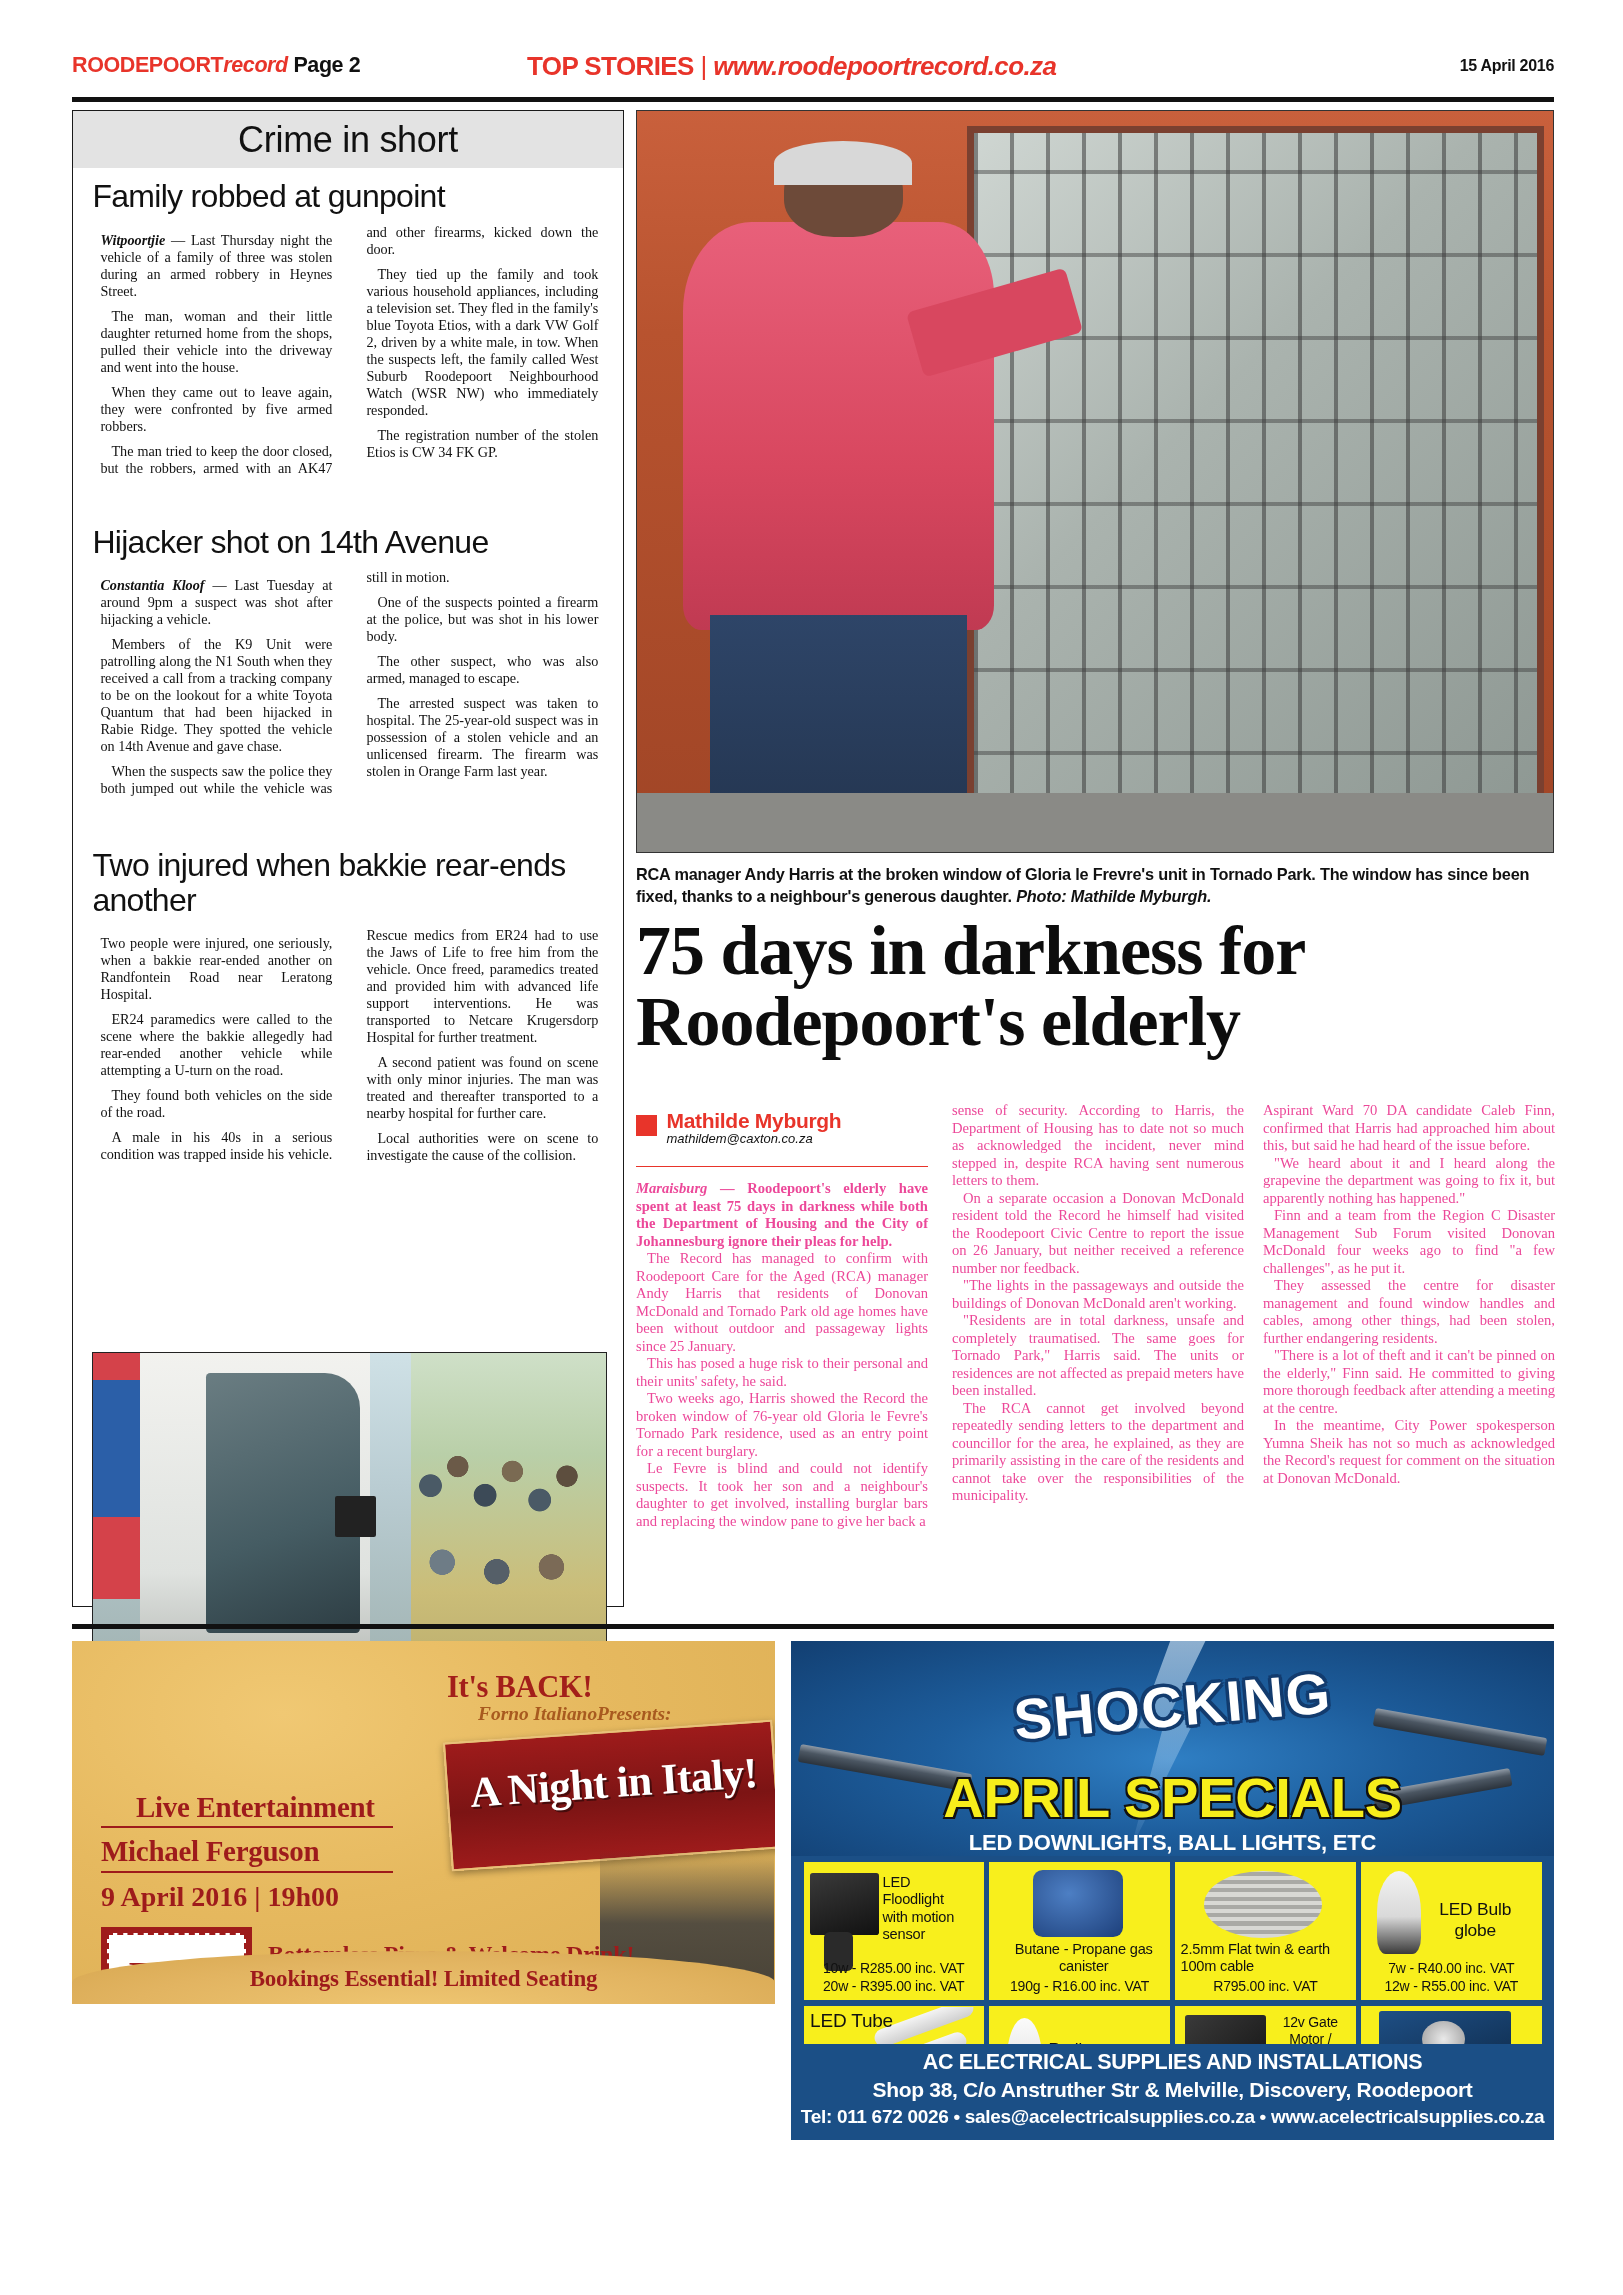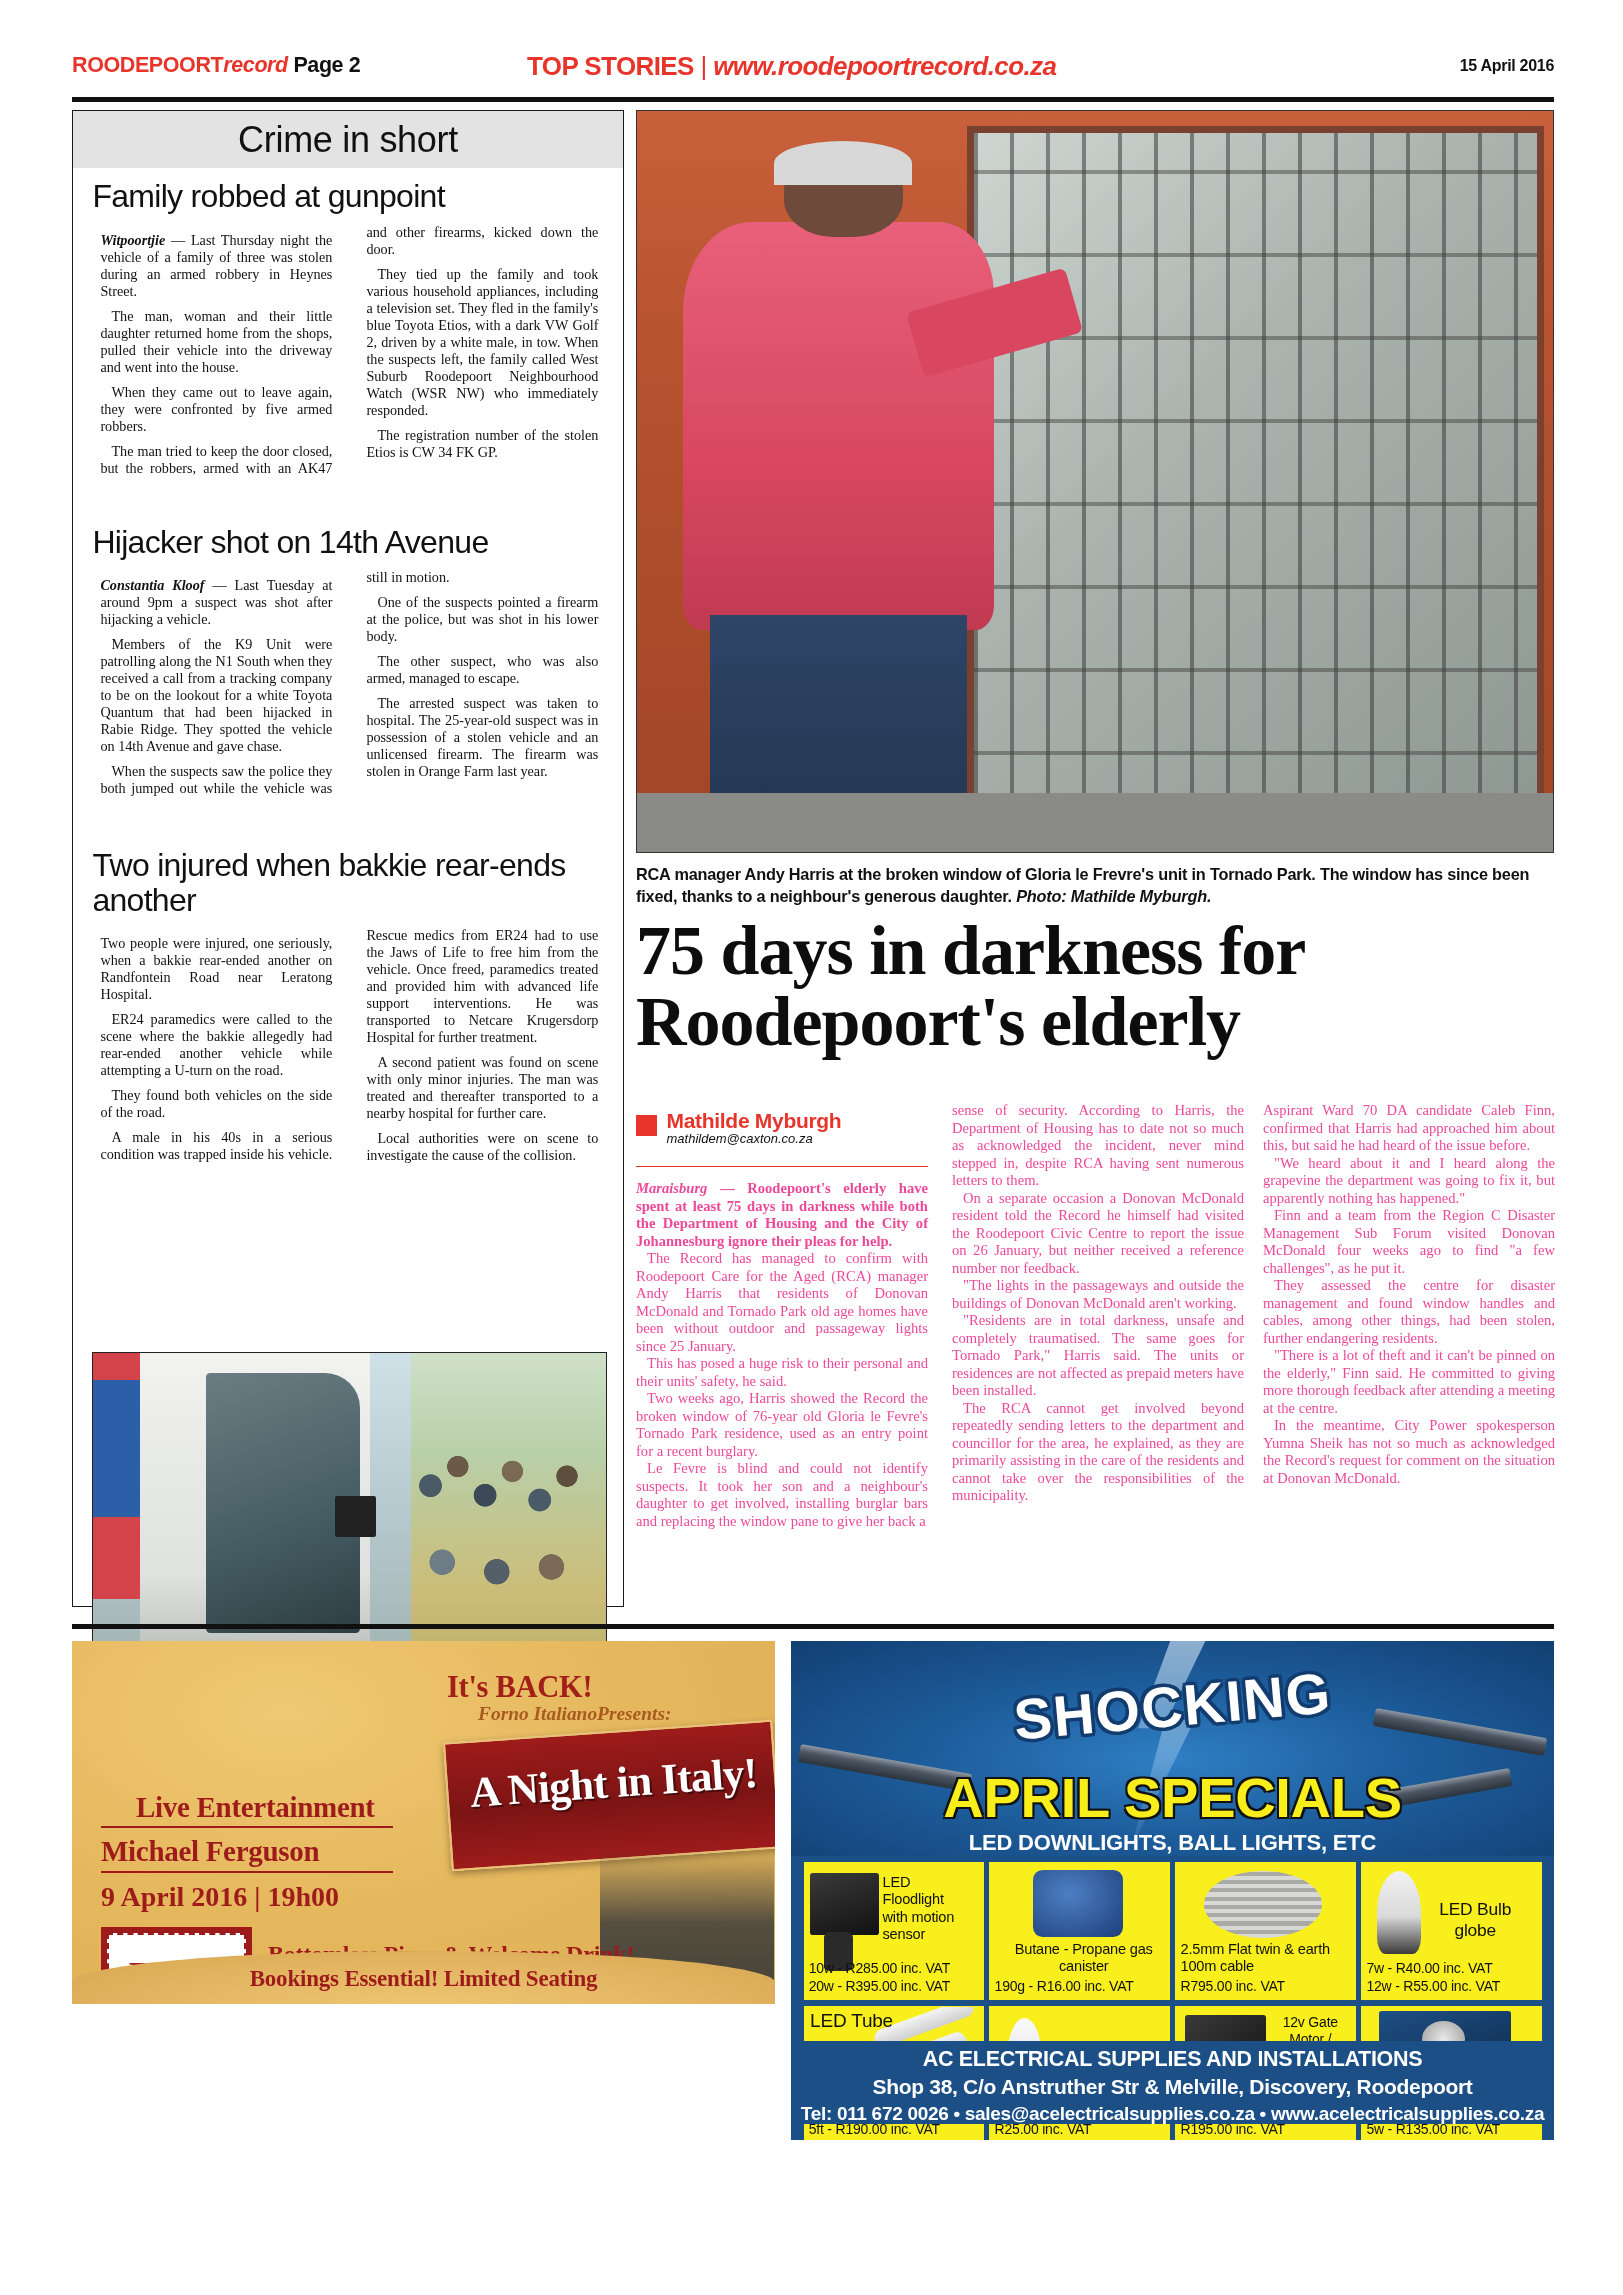--- a/index.html
+++ b/index.html
@@ -310,27 +310,27 @@
     background:#f8ef1c; position:relative; height:136px; overflow:hidden;
     border:0.7px solid #f8ef1c;
   }
   .ac-cell .label {
     position:absolute; font-family:"Liberation Sans", sans-serif;
     font-size:14.6px; line-height:17.4px; color:#111; letter-spacing:-0.2px;
   }
   .ac-cell .prices {
     position:absolute; left:4.2px; right:4.2px; bottom:4.2px;
     font-family:"Liberation Sans", sans-serif; font-size:14px; color:#111;
-    line-height:18px; letter-spacing:-0.2px;
+    line-height:18px; text-align:center; letter-spacing:-0.2px;
   }
   .ac-prod {
     position:absolute; border-radius:2.8px;
   }
   .ac-footer {
-    position:absolute; left:0; bottom:16px; width:100%; height:83px;
+    position:absolute; left:0; bottom:0; width:100%; height:96px;
     background:#1b4f86; text-align:center; padding-top:4.2px; box-sizing:border-box;
   }
   .ac-footer div {
     font-family:"Liberation Sans", sans-serif; font-weight:bold; color:#fff;
     letter-spacing:-0.3px;
   }
   .ac-f1 { font-size:21.5px; line-height:28px; }
   .ac-f2 { font-size:21px; line-height:28px; }
   .ac-f3 { font-size:19px; line-height:26px; }
 

